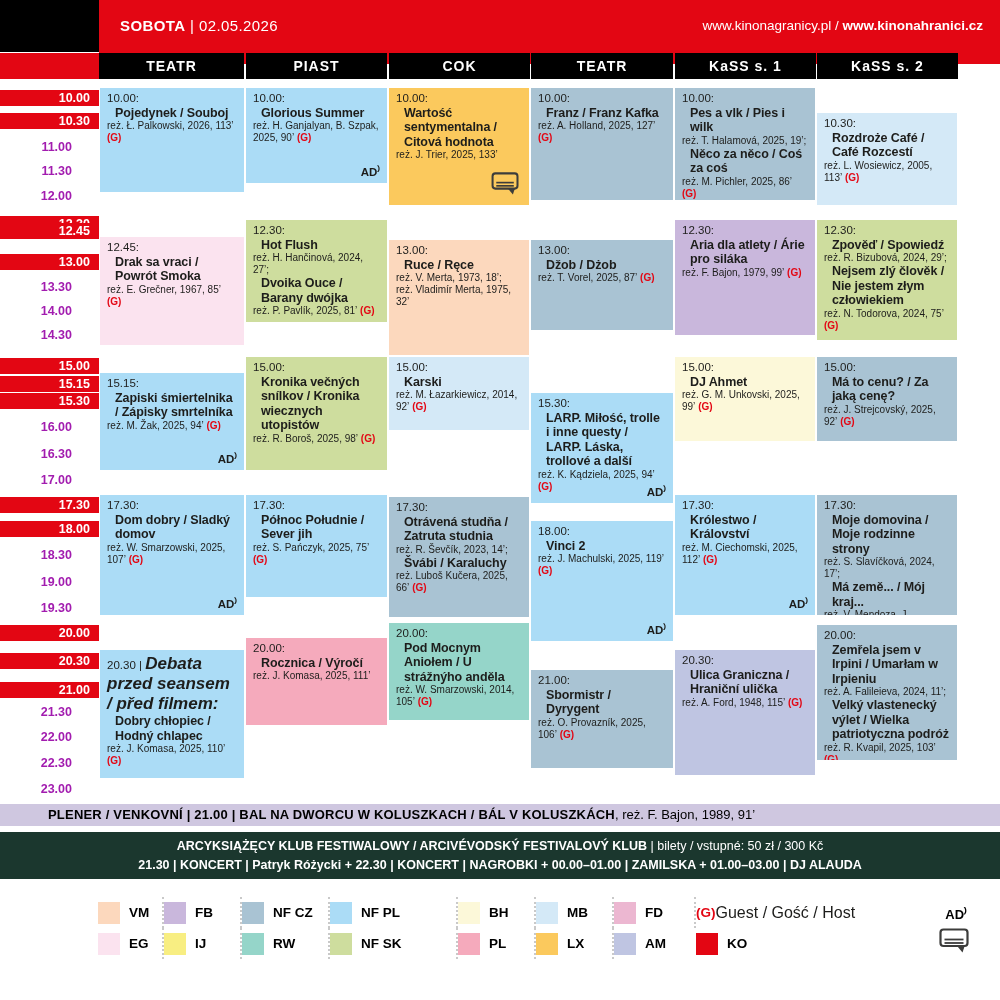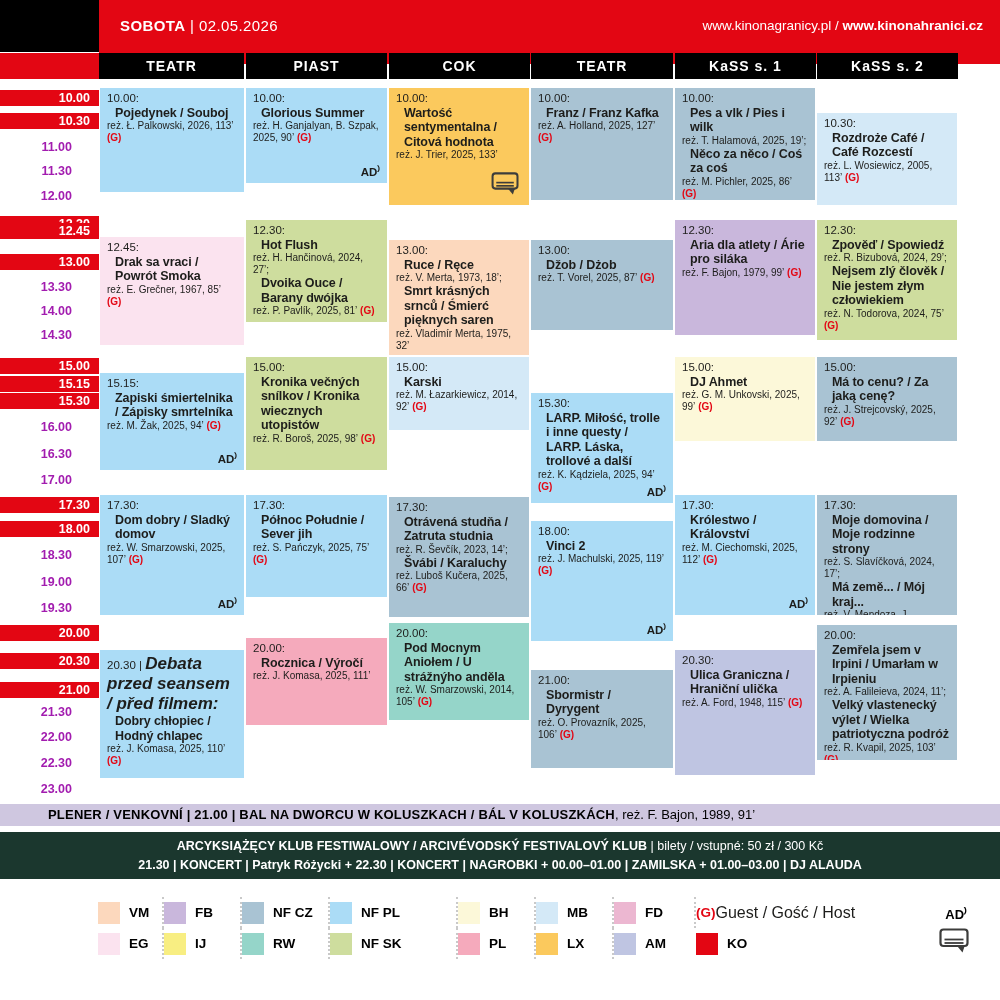--- a/index.html
+++ b/index.html
@@ -219,21 +219,20 @@
             <rect x="1.5" y="1.5" width="27" height="16.5" rx="3" fill="none" stroke="#3c3c3b" stroke-width="2.2"></rect>
             <line x1="5.5" y1="11.5" x2="24.5" y2="11.5" stroke="#3c3c3b" stroke-width="1.8"></line>
             <line x1="5.5" y1="15" x2="24.5" y2="15" stroke="#3c3c3b" stroke-width="1.8"></line>
             <path d="M18.5 18.5 h7 l-2 6 z" fill="#3c3c3b"></path>
           </svg></span>
       </div>
       <div class="abs block" style="left: 389px; width: 140px; top: 240px; height: 115px; background: rgb(252, 216, 189);">
         <div class="blk-time">13.00:</div>
         <div class="blk-title">Ruce / Ręce</div>
         <div class="blk-meta">reż. V. Merta, 1973, 18’;</div>
-        <div class="blk-title">Smrt krásných srnců / Śmierć pięknych saren</div>
         <div class="blk-meta">reż. Vladimír Merta, 1975, 32’</div>
       </div>
       <div class="abs block" style="left: 389px; width: 140px; top: 357px; height: 73px; background: rgb(212, 233, 247);">
         <div class="blk-time">15.00:</div>
         <div class="blk-title">Karski</div>
         <div class="blk-meta">reż. M. Łazarkiewicz, 2014, 92’<span class="g"> (G)</span></div>
       </div>
       <div class="abs block" style="left: 389px; width: 140px; top: 497px; height: 120px; background: rgb(169, 195, 211);">
         <div class="blk-time">17.30:</div>
         <div class="blk-title">Otrávená studňa / Zatruta studnia</div>

